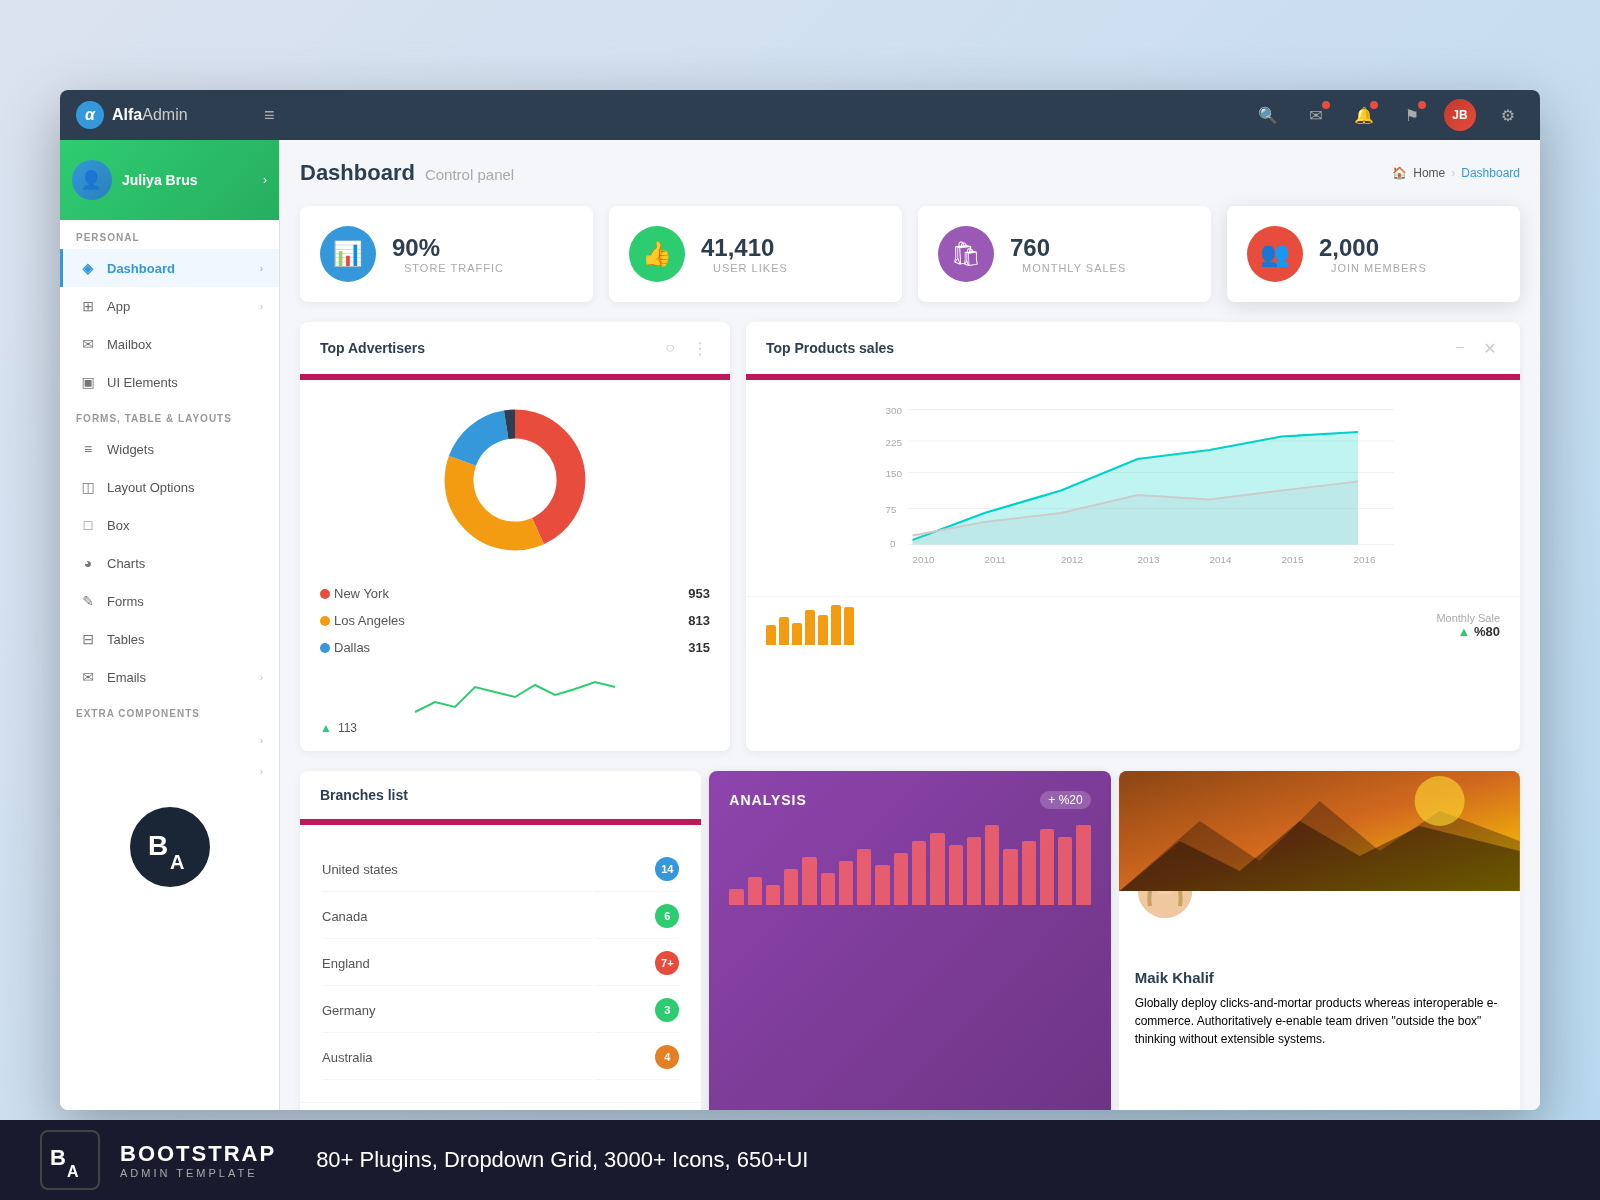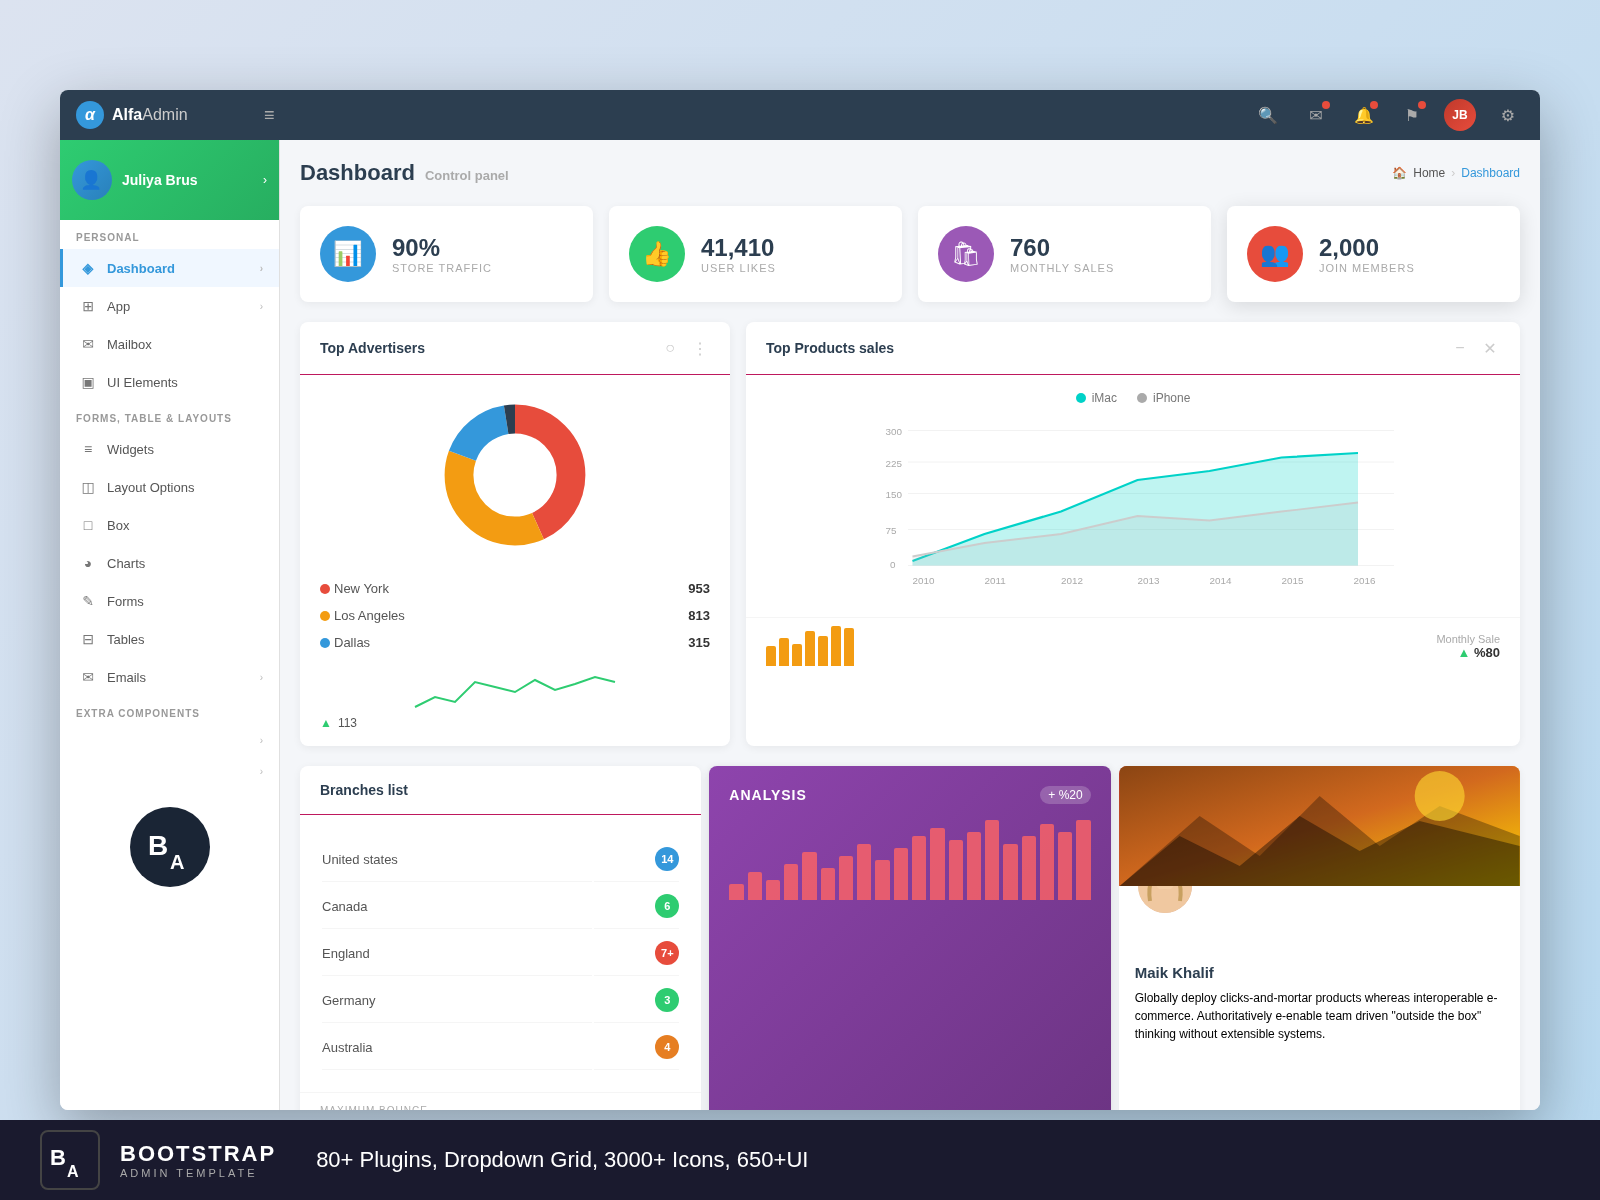--- a/index.html
+++ b/index.html
@@ -246,23 +246,23 @@
       display: flex;
       align-items: baseline;
       gap: 10px;
     }
     .page-title {
       font-size: 22px;
       font-weight: 700;
       color: #2c3e50;
     }
     .page-subtitle {
-      font-size: 13px;
+      font-size: 15px;
       color: #aaa;
-      font-weight: 700;
+      font-weight: 400;
     }
     .breadcrumb {
       font-size: 12px;
       color: #aaa;
       display: flex;
       align-items: center;
       gap: 6px;
     }
     .breadcrumb a { color: #555; text-decoration: none; }
     .breadcrumb-sep { color: #ccc; }
@@ -302,20 +302,21 @@
     .stat-value {
       font-size: 24px;
       font-weight: 700;
       color: #2c3e50;
     }
     .stat-label {
       font-size: 11px;
       color: #aaa;
       letter-spacing: 1px;
       text-transform: uppercase;
+      margin-left: 12px;
     }
 
     
     .charts-row {
       display: grid;
       grid-template-columns: 1fr 1.8fr;
       gap: 16px;
       margin-bottom: 20px;
     }
 
@@ -324,21 +325,21 @@
       background: white;
       border-radius: 8px;
       box-shadow: 0 2px 8px rgba(0,0,0,0.06);
       overflow: hidden;
     }
     .card-header {
       display: flex;
       align-items: center;
       justify-content: space-between;
       padding: 16px 20px;
-      border-bottom: 1px solid #be185d;
+      border-bottom: 6px solid #be185d;
     }
     .card-title {
       font-size: 14px;
       font-weight: 600;
       color: #2c3e50;
     }
     .card-actions {
       display: flex;
       gap: 10px;
       align-items: center;
@@ -736,30 +737,20 @@
 
         <div class="card">
           <div class="card-header">
             <span class="card-title">Top Products sales</span>
             <div class="card-actions">
               <div class="card-action-btn">−</div>
               <div class="card-action-btn">✕</div>
             </div>
           </div>
           <div class="line-chart-container">
-            <div class="chart-legend-top">
-              <div class="legend-top-item">
-                <span class="legend-top-dot" style="background:#00d2c8;"></span>
-                <span>iMac</span>
-              </div>
-              <div class="legend-top-item">
-                <span class="legend-top-dot" style="background:#aaa;"></span>
-                <span>iPhone</span>
-              </div>
-            </div>
             <svg class="line-chart-svg" viewBox="0 0 600 200">
 
               <text x="25" y="20" font-size="11" fill="#aaa">300</text>
               <text x="25" y="55" font-size="11" fill="#aaa">225</text>
               <text x="25" y="90" font-size="11" fill="#aaa">150</text>
               <text x="25" y="130" font-size="11" fill="#aaa">75</text>
               <text x="30" y="168" font-size="11" fill="#aaa">0</text>
 
               <line x1="50" y1="15" x2="590" y2="15" stroke="#f0f0f0" stroke-width="1"></line>
               <line x1="50" y1="50" x2="590" y2="50" stroke="#f0f0f0" stroke-width="1"></line>

